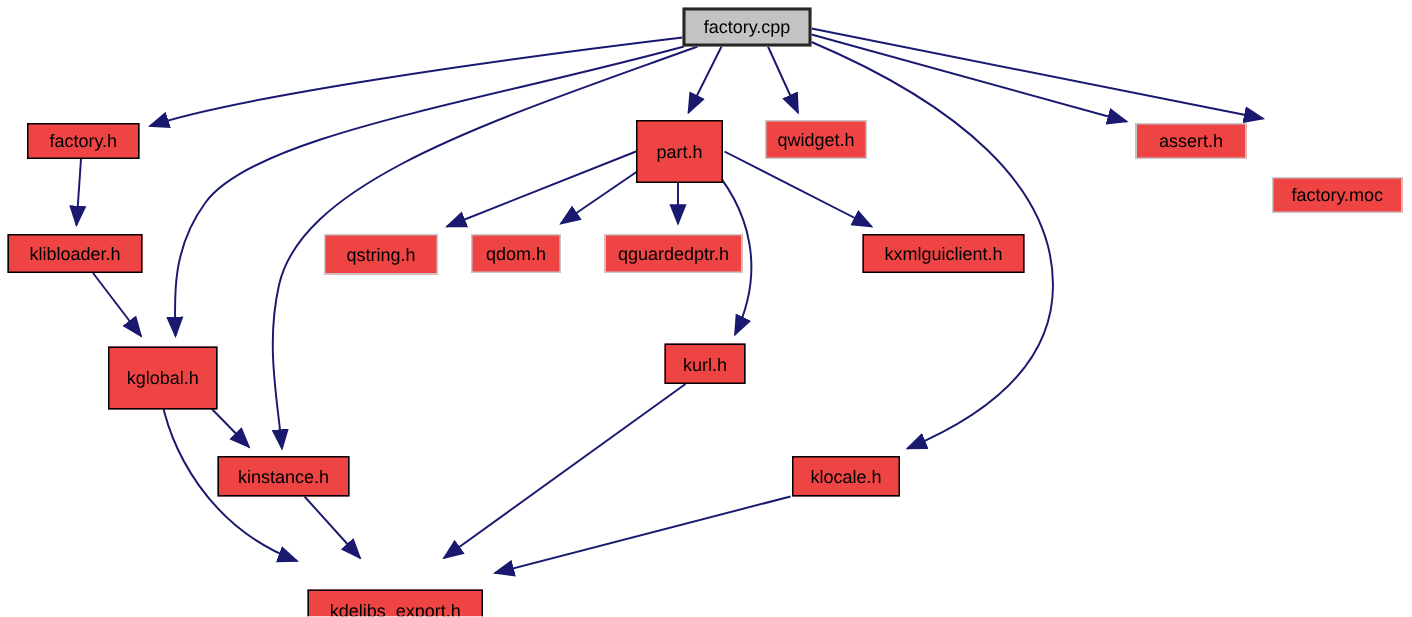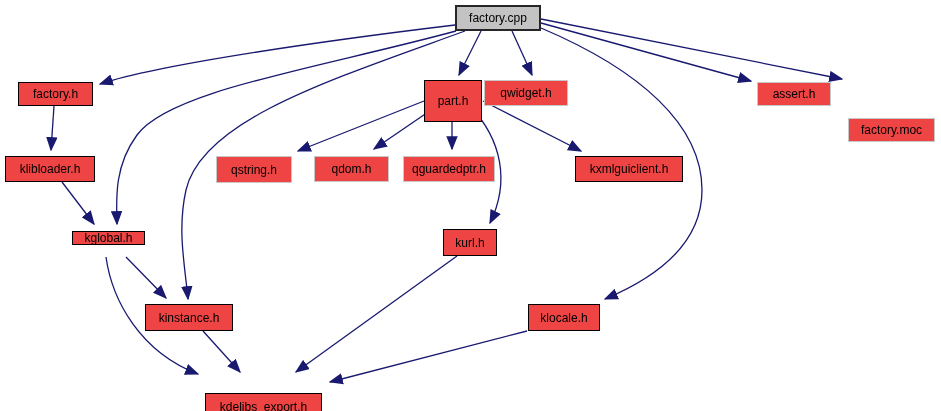--- a/index.html
+++ b/index.html
@@ -74,27 +74,27 @@
         <path d="M470,106 C502,140 510,182 490,223" stroke="#191970" stroke-width="1.3" marker-end="url(#arrow)"></path>
         <path d="M483,101 L581,151" stroke="#191970" stroke-width="1.3" marker-end="url(#arrow)"></path>
         <path d="M457,256 L296,372" stroke="#191970" stroke-width="1.3" marker-end="url(#arrow)"></path>
         <path d="M527,331 L330,382" stroke="#191970" stroke-width="1.3" marker-end="url(#arrow)"></path>
       </g>
   </svg>
   <div id="node-layer">
       <div class="node current" style="left: 455px; top: 5px; width: 86px; height: 26px;">factory.cpp</div>
       <div class="node doc" style="left: 18px; top: 82px; width: 75px; height: 24px;">factory.h</div>
       <div class="node doc" style="left: 5px; top: 156px; width: 90px; height: 26px;">klibloader.h</div>
-      <div class="node doc" style="left: 72px; top: 231px; width: 73px; height: 14px;">kglobal.h</div>
+      <div class="node doc" style="left: 72px; top: 231px; width: 73px; height: 42px;">kglobal.h</div>
       <div class="node doc" style="left: 145px; top: 304px; width: 88px; height: 27px;">kinstance.h</div>
       <div class="node doc" style="left: 205px; top: 378px; width: 117px; height: 27px; margin-top: 15px;">kdelibs_export.h</div>
       <div class="node doc" style="left: 424px; top: 80px; width: 58px; height: 42px;">part.h</div>
-      <div class="node extern" style="left: 484px; top: 80px; width: 84px; height: 26px;">qwidget.h</div>
+      <div class="node extern" style="left: 510px; top: 80px; width: 68px; height: 26px;">qwidget.h</div>
       <div class="node extern" style="left: 216px; top: 156px; width: 76px; height: 27px;">qstring.h</div>
-      <div class="node extern" style="left: 314px; top: 156px; width: 75px; height: 26px;">qdom.h</div>
+      <div class="node extern" style="left: 314px; top: 156px; width: 60px; height: 26px;">qdom.h</div>
       <div class="node extern" style="left: 403px; top: 156px; width: 92px; height: 26px;">qguardedptr.h</div>
       <div class="node doc" style="left: 575px; top: 156px; width: 108px; height: 26px;">kxmlguiclient.h</div>
       <div class="node doc" style="left: 443px; top: 229px; width: 54px; height: 27px;">kurl.h</div>
       <div class="node doc" style="left: 528px; top: 304px; width: 72px; height: 27px;">klocale.h</div>
       <div class="node extern" style="left: 757px; top: 82px; width: 74px; height: 24px;">assert.h</div>
       <div class="node extern" style="left: 848px; top: 82px; width: 87px; height: 24px; margin-top: 36px;">factory.moc</div>
     </div>
 </div>
 
 </body></html>

